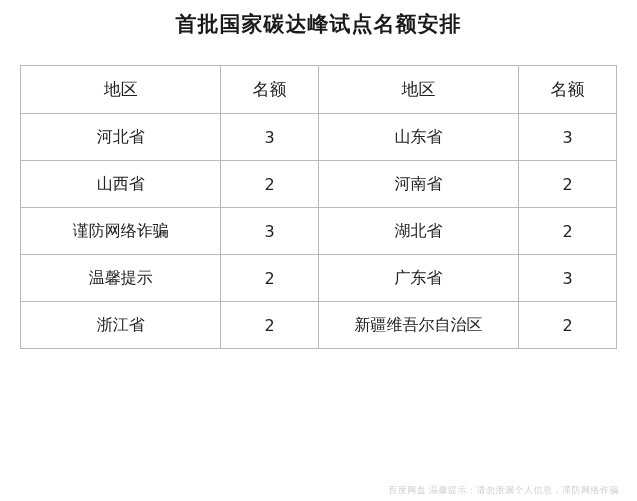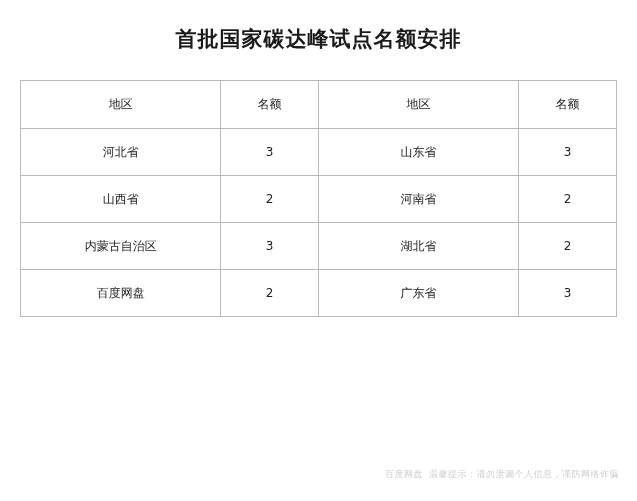--- a/index.html
+++ b/index.html
@@ -20,55 +20,55 @@
     position: relative;
     box-sizing: border-box;
   }
   .title {
     text-align: center;
     font-family: "DejaVu Sans", "Liberation Sans", sans-serif;
     font-weight: bold;
     font-size: 21px;
     color: #1a1a1a;
     letter-spacing: 1px;
-    padding-top: 24px;
+    padding-top: 9px;
     padding-bottom: 0;
     line-height: 30px;
   }
   .table-wrap {
     margin: 26px 20px 0 20px;
   }
   table.quota-table {
     width: 597px;
     border-collapse: collapse;
     table-layout: fixed;
   }
   table.quota-table td,
   table.quota-table th {
     border: 1px solid #b9b9b9;
     text-align: center;
     vertical-align: middle;
-    font-size: 12px;
+    font-size: 16px;
     color: #222222;
     font-weight: normal;
     font-family: "DejaVu Sans", "Liberation Sans", sans-serif;
     height: 46px;
     padding: 0 4px;
   }
   table.quota-table thead td {
     height: 47px;
-    font-size: 12px;
+    font-size: 17px;
   }
   col.region { width: 33.6%; }
   col.quota  { width: 16.4%; }
   .watermark {
     position: absolute;
     right: 18px;
-    bottom: 20px;
-    font-family: Liberation Mono, monospace;
+    bottom: 4px;
+    font-family: Liberation Serif, serif;
     font-size: 9px;
     color: #cfcfcf;
     letter-spacing: 0.5px;
     white-space: nowrap;
     pointer-events: none;
   }
   .empty-cell {
     border: 1px solid #b9b9b9;
   }
 </style>
@@ -102,30 +102,36 @@
           <td>山东省</td>
           <td>3</td>
         </tr>
         <tr>
           <td>山西省</td>
           <td>2</td>
           <td>河南省</td>
           <td>2</td>
         </tr>
         <tr>
-          <td>内蒙古自治区</td>
+          <td>谨防网络诈骗</td>
           <td>3</td>
           <td>湖北省</td>
           <td>2</td>
         </tr>
         <tr>
-          <td>百度网盘</td>
+          <td>温馨提示</td>
           <td>2</td>
           <td>广东省</td>
           <td>3</td>
+        </tr>
+        <tr>
+          <td>浙江省</td>
+          <td>2</td>
+          <td>新疆维吾尔自治区</td>
+          <td>2</td>
         </tr>
       </tbody>
     </table>
   </div>
 
   <div class="watermark">百度网盘 温馨提示：请勿泄漏个人信息，谨防网络诈骗</div>
 
 </div>
 
 </body></html>

